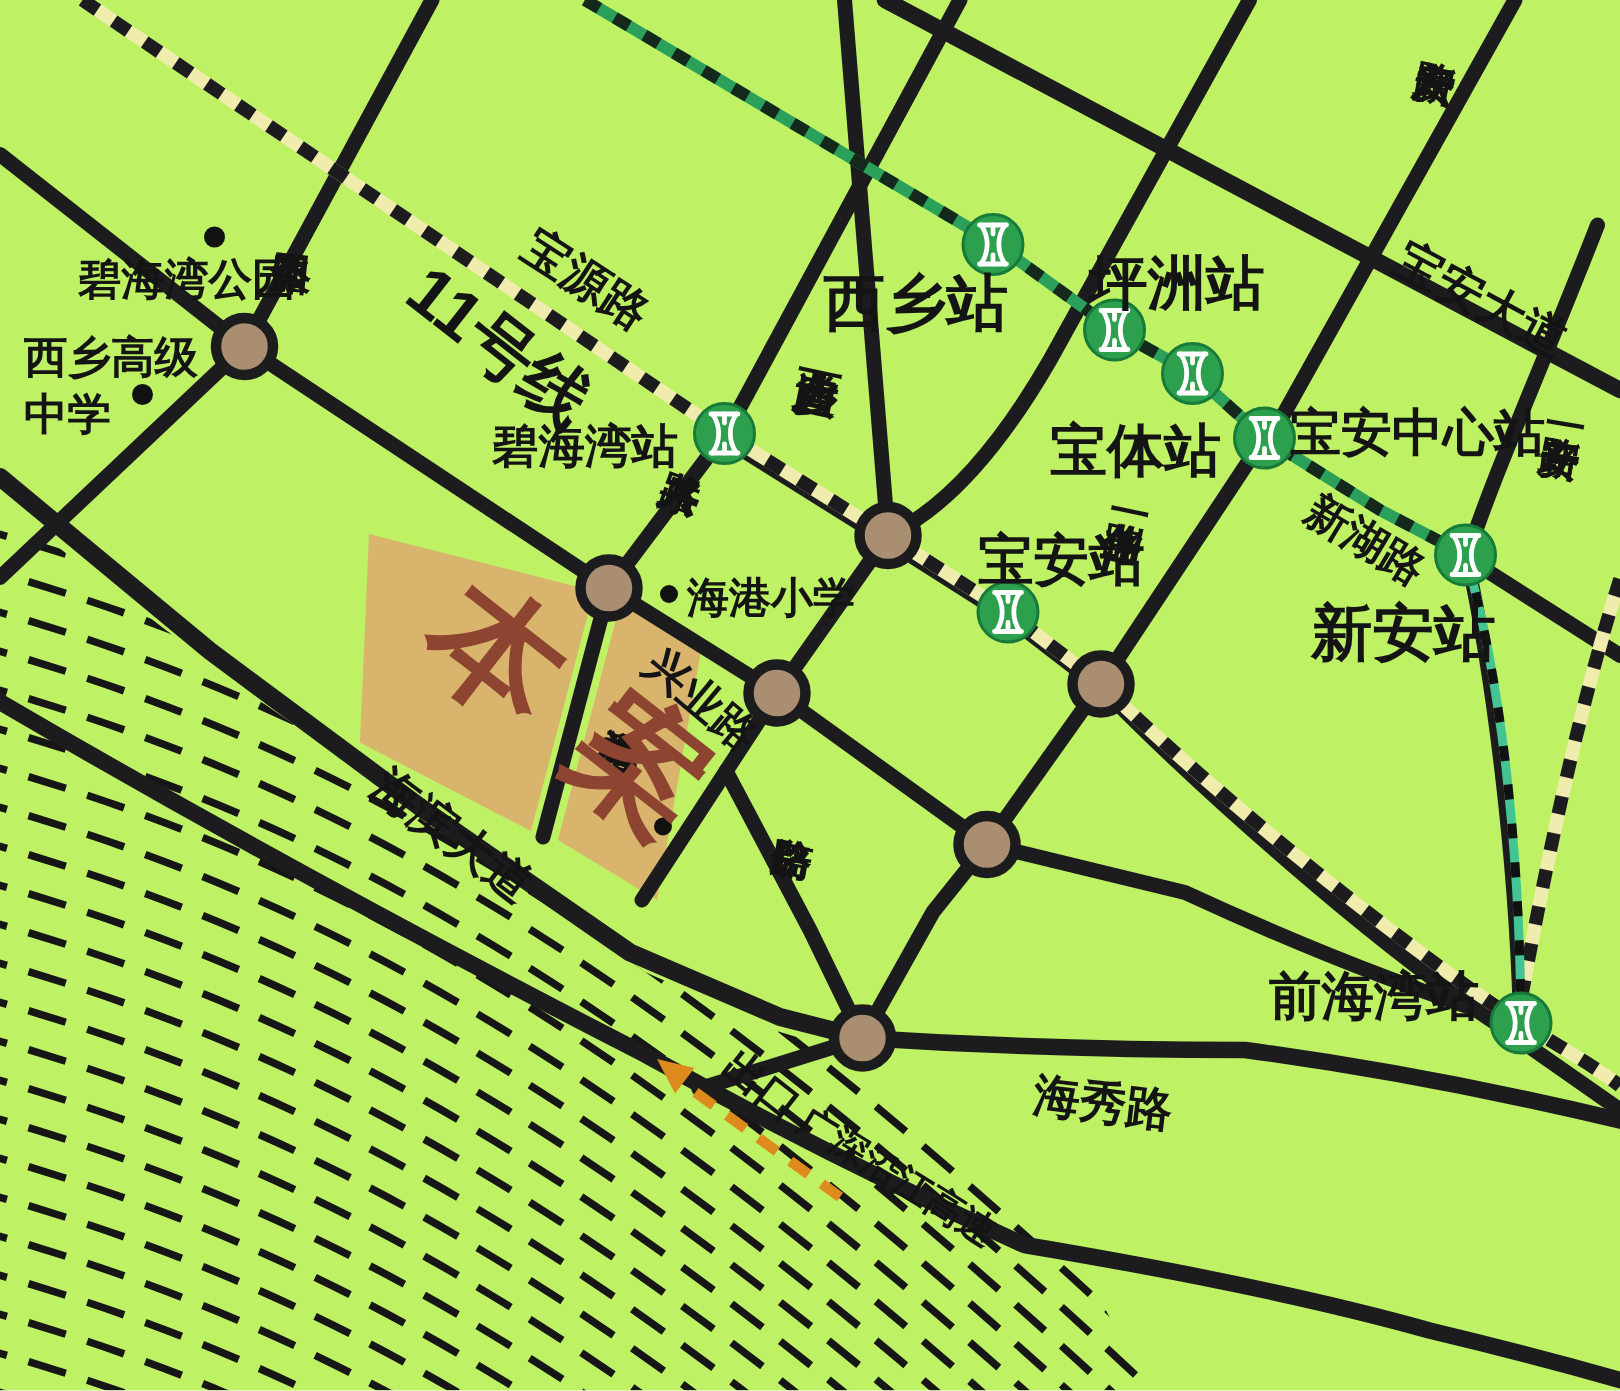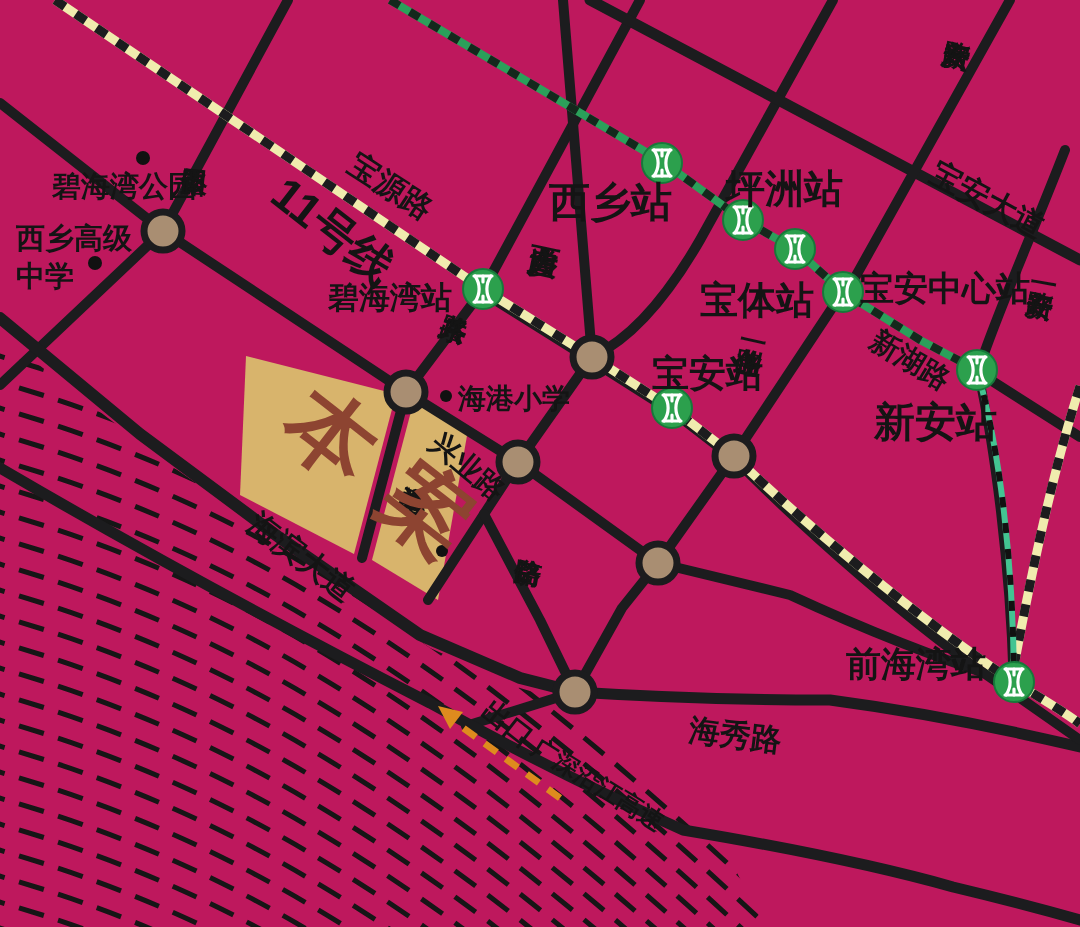--- a/index.html
+++ b/index.html
@@ -1,16 +1,16 @@
 <!DOCTYPE html>
 <html><head>
 <meta charset="utf-8">
 <style>
   html,body{margin:0;padding:0;background:#fff;}
-  #stage{position:relative;width:1080px;height:927px;background:#be185d;overflow:hidden;}
+  #stage{position:relative;width:1080px;height:927px;background:#bef264;overflow:hidden;}
   svg{display:block}
   .lbl{font-family:"Liberation Sans","DejaVu Sans",sans-serif;font-weight:bold;fill:#141414;}
   .vert{writing-mode:vertical-rl;text-orientation:upright;}
   .road{fill:none;stroke:#1c1c1e;stroke-linecap:round;stroke-linejoin:round;}
   .hatch{fill:none;stroke:#161616;stroke-width:5;stroke-dasharray:26 15;}
 </style>
 </head>
 <body>
 
 <div id="stage">

